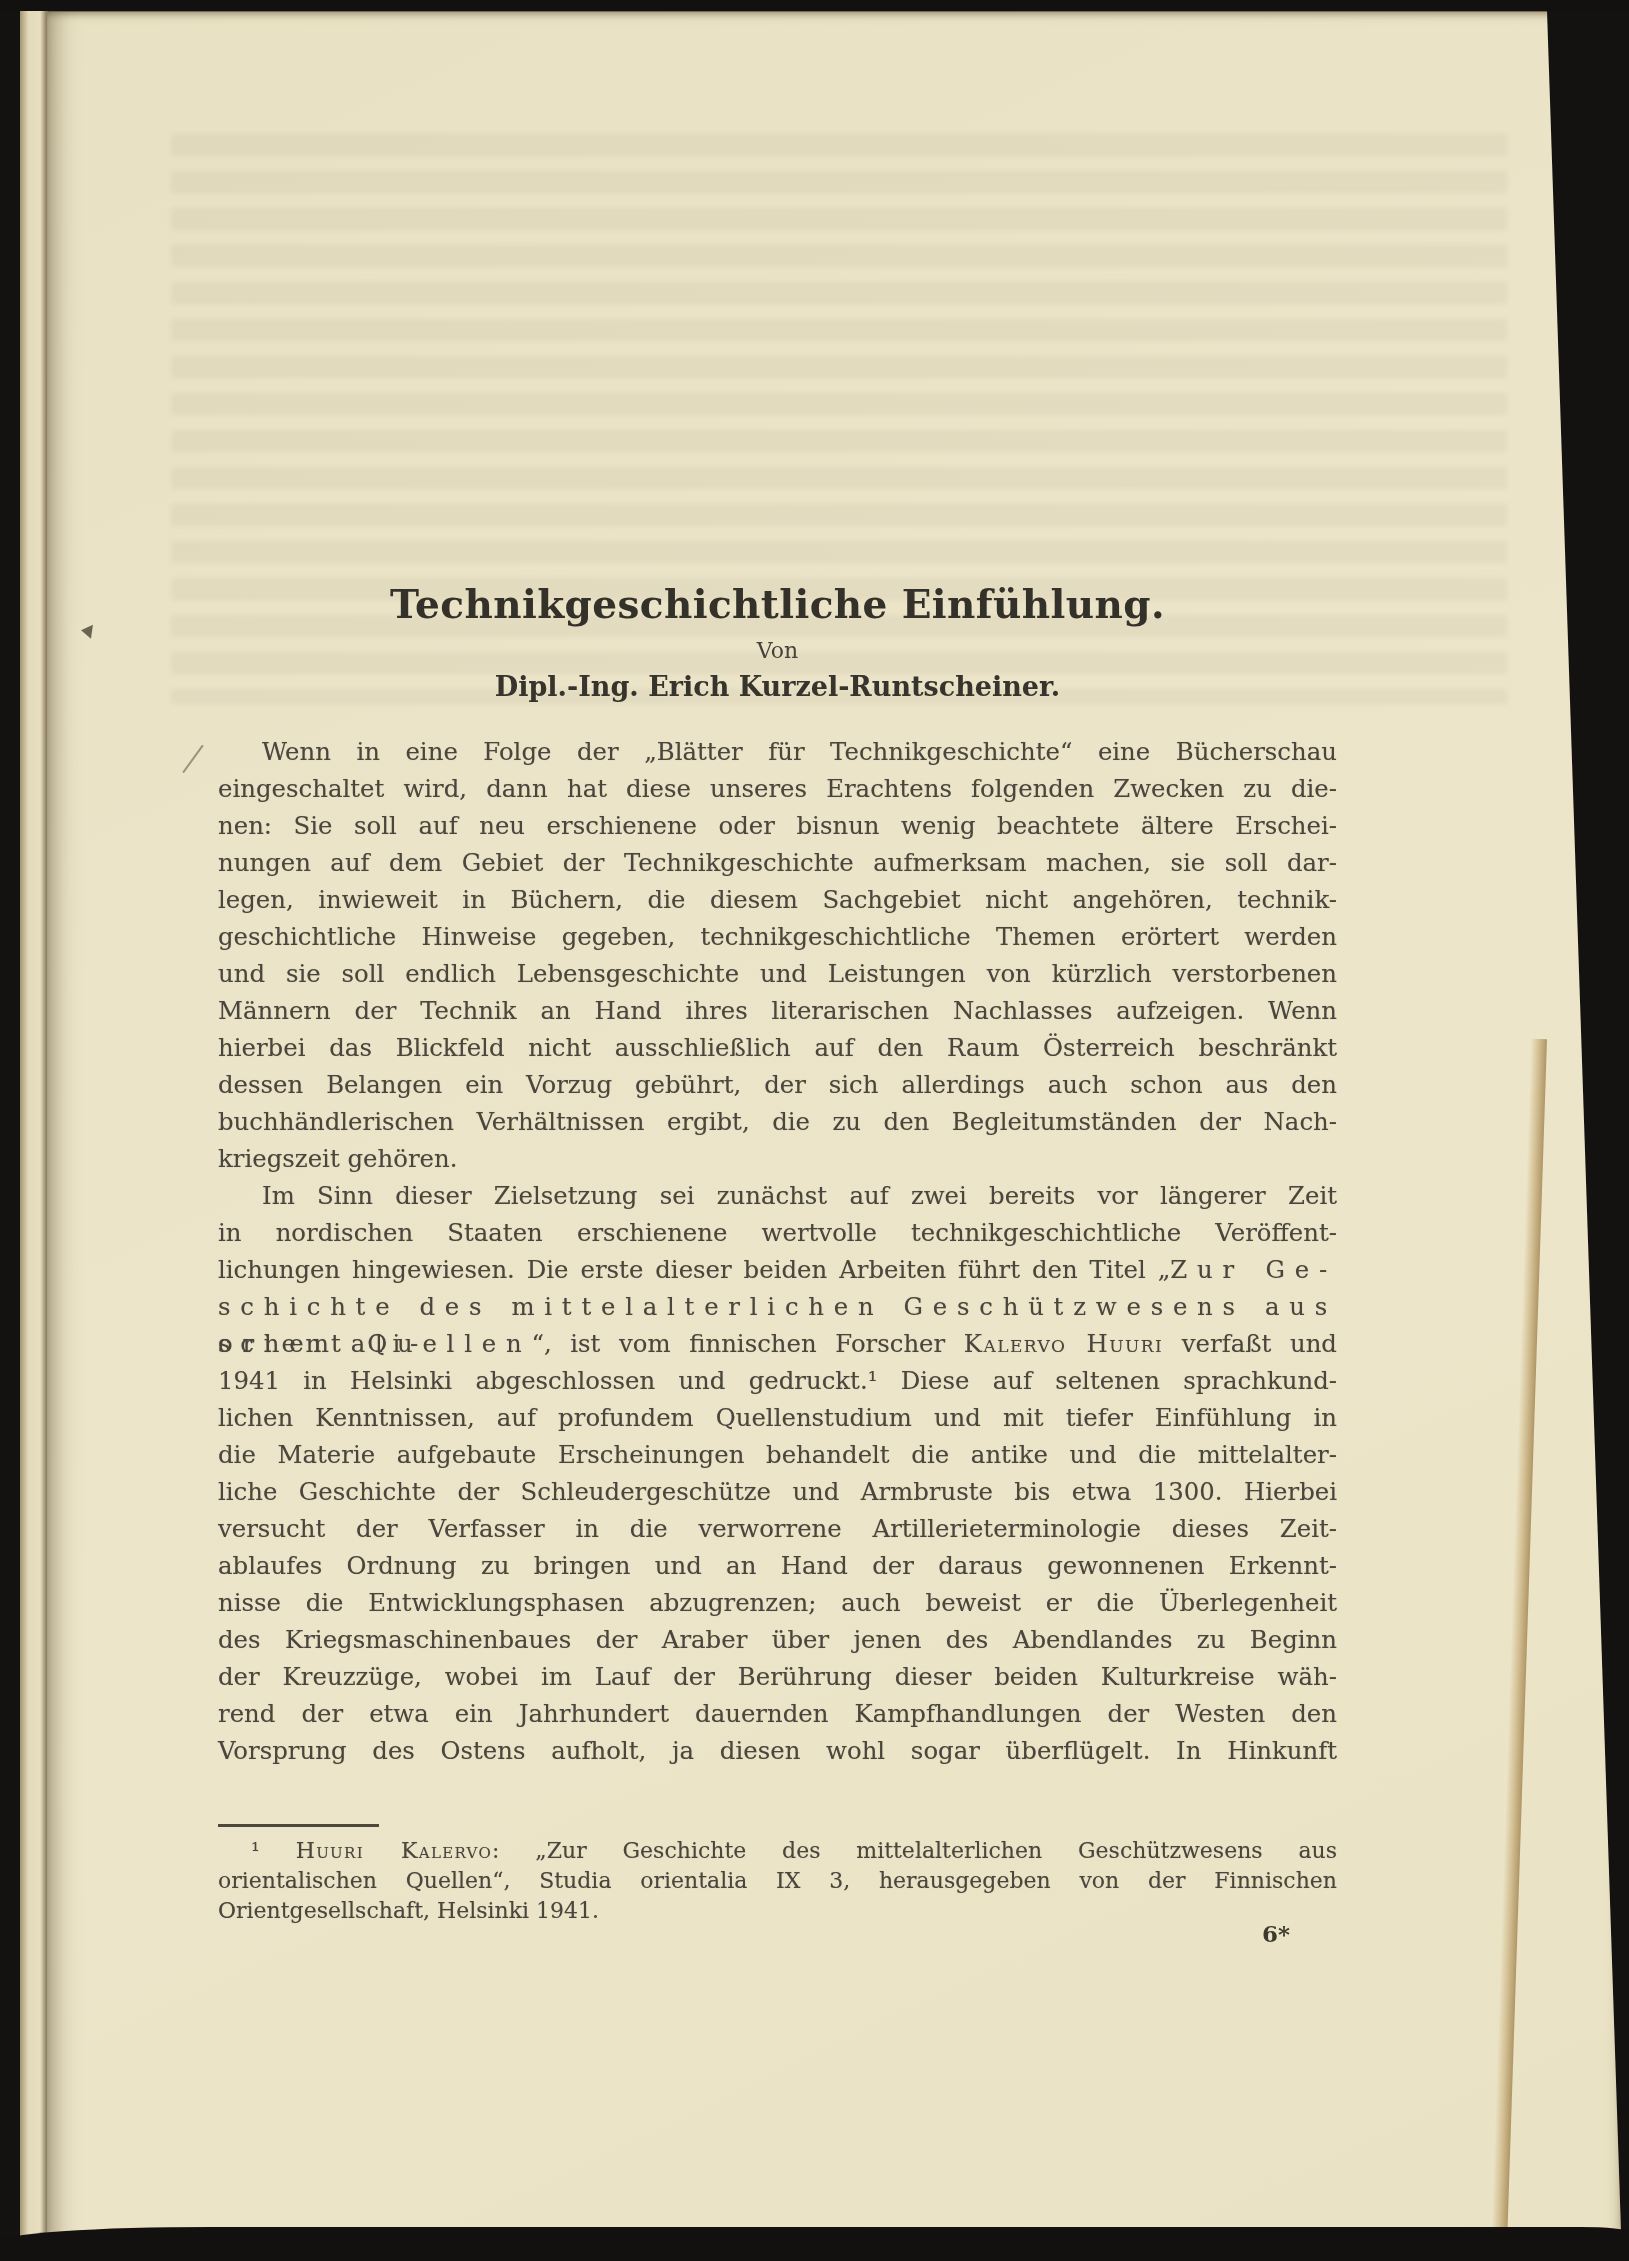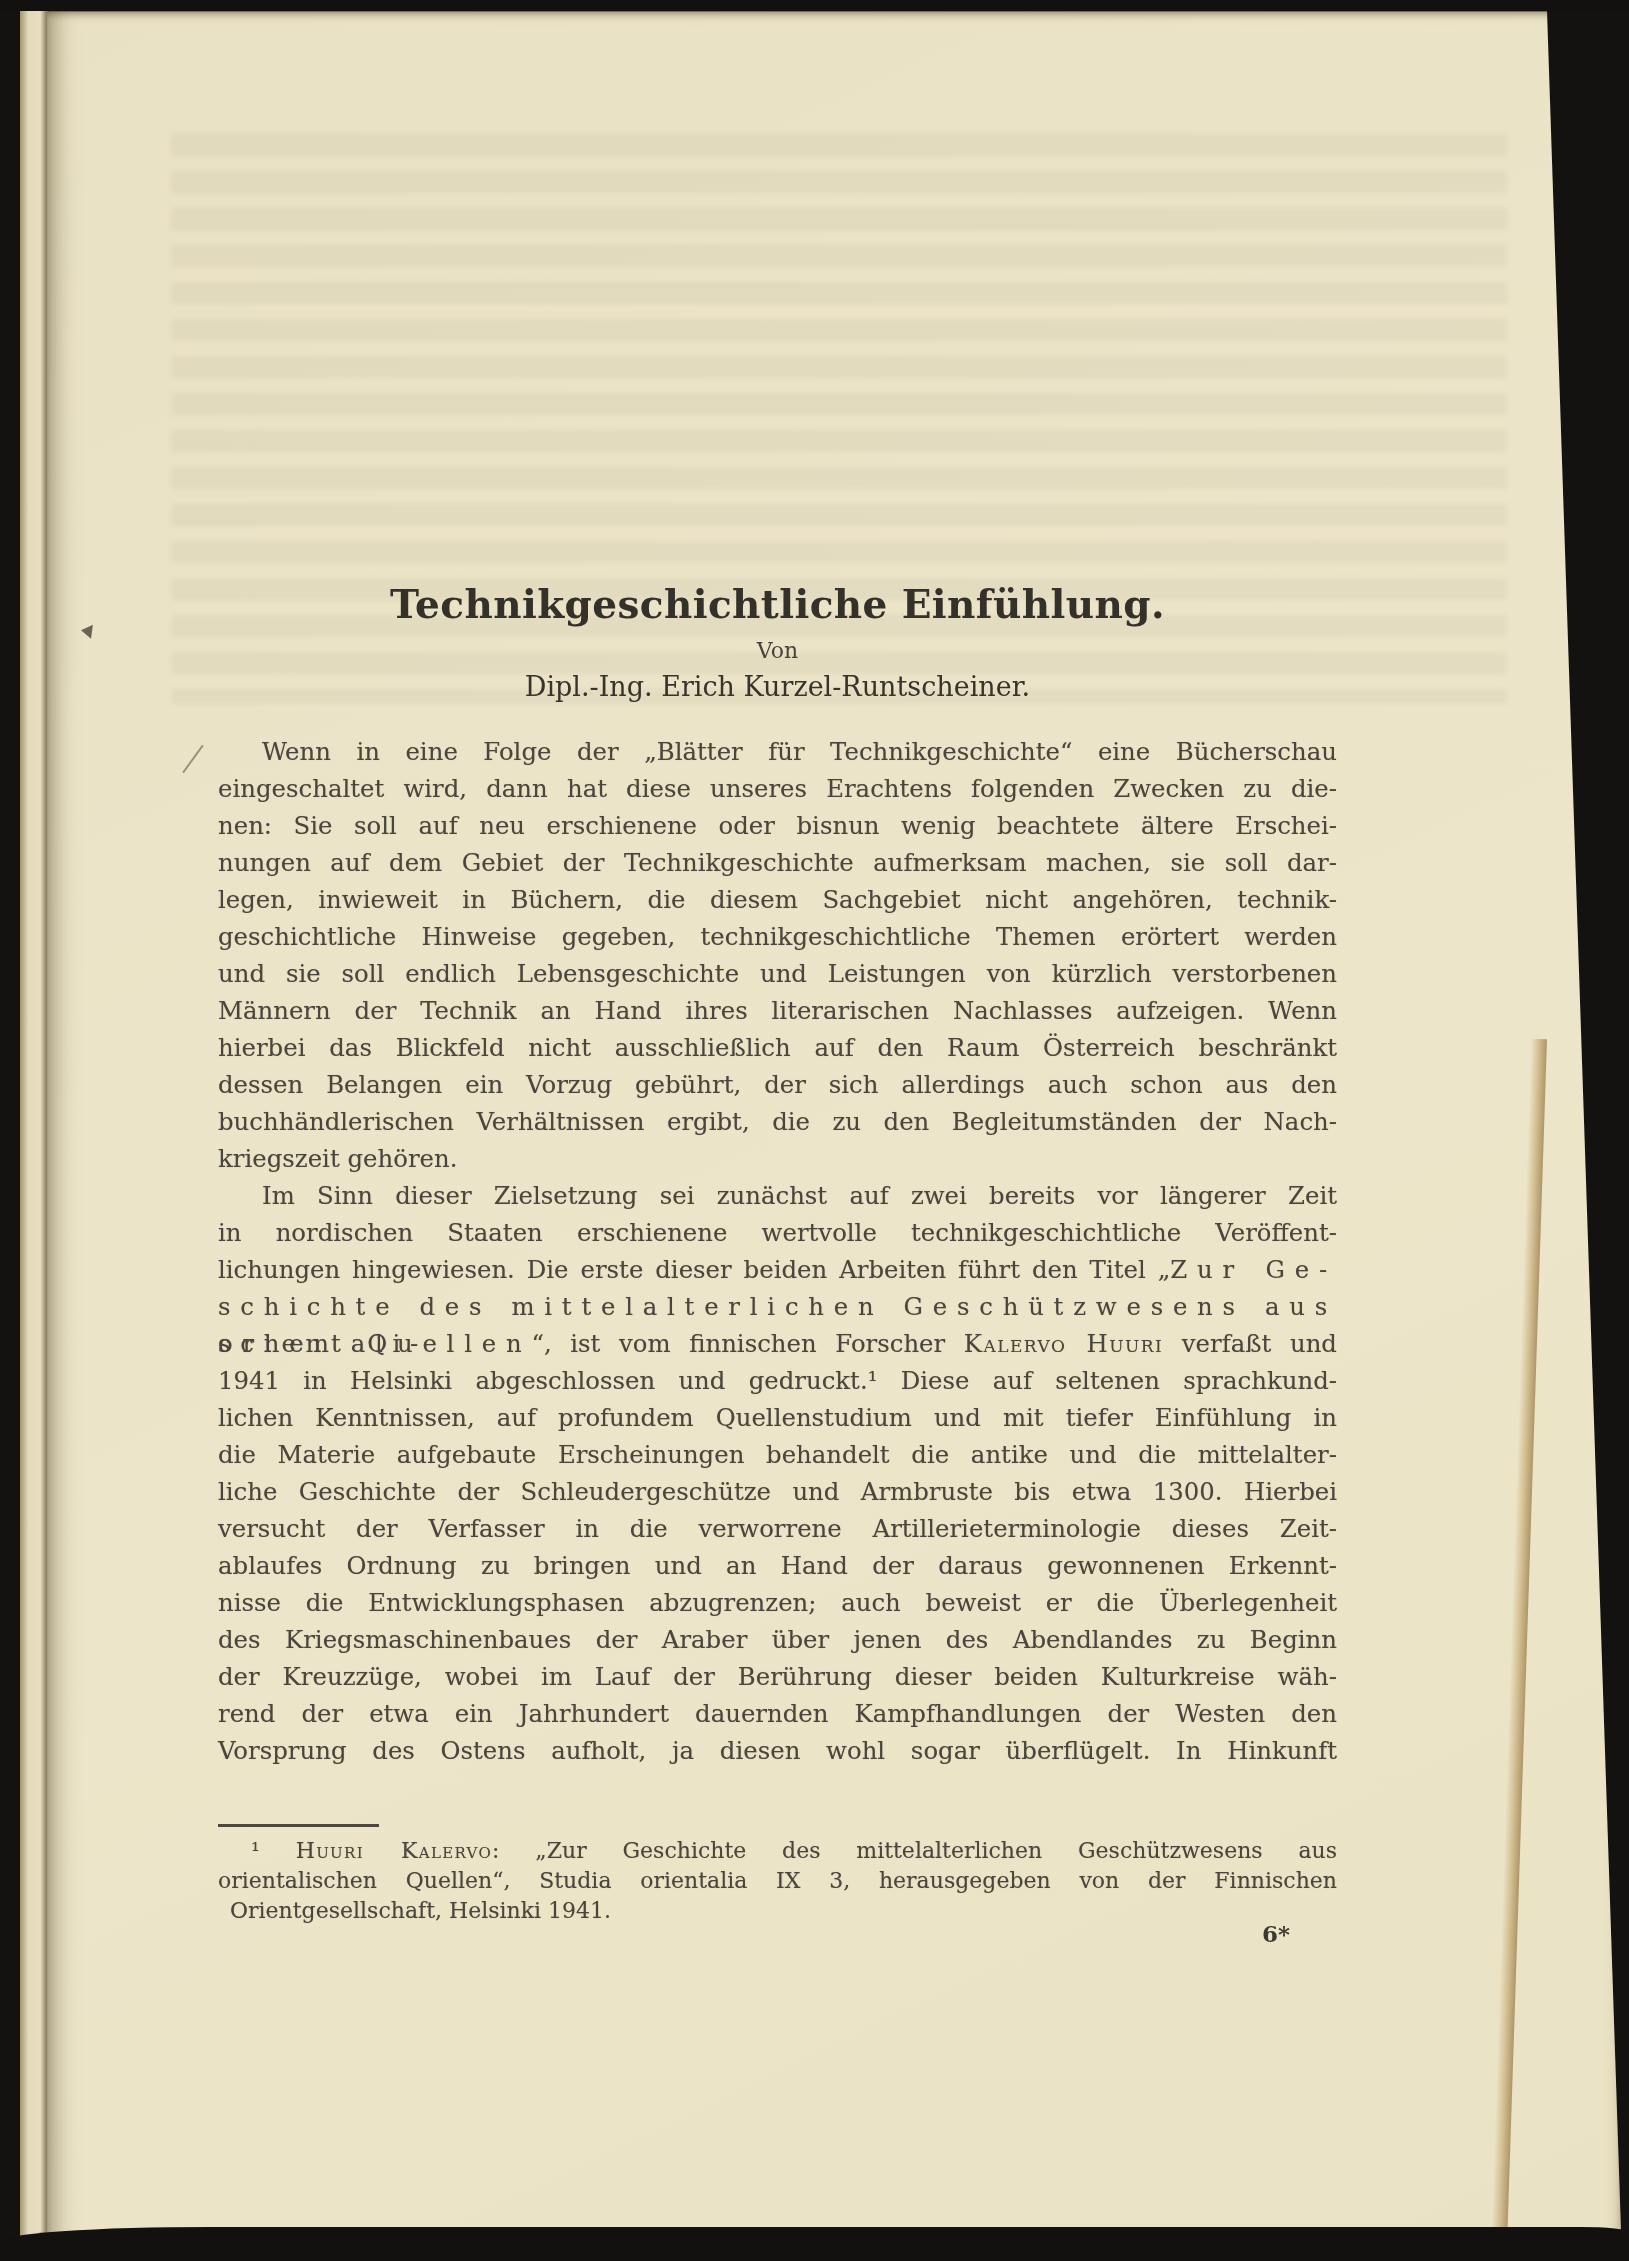--- a/index.html
+++ b/index.html
@@ -27,33 +27,33 @@
              background:linear-gradient(90deg,rgba(216,200,160,0) 0%,#d3bf92 45%,#a98d5b 100%);opacity:.9;}
   
   .top-bar{position:absolute;left:0;top:0;width:1629px;height:11.4px;background:#12110f;}
   .bottom-bar{position:absolute;left:0;top:2227px;width:1629px;height:34px;background:#12110f;
               border-top-left-radius:212px 14.7px;border-top-right-radius:49px 4.9px;}
   
   .col{position:absolute;left:171px;width:1119px;}
   .title{top:543px;font-size:39px;font-weight:700;text-align:center;letter-spacing:0.4px;
          color:var(--title_ink,#34312a);}
   .von{top:627px;font-size:22px;text-align:center;color:#46423a;}
-  .author{top:660px;font-size:27px;font-weight:400;text-align:center;color:#37342d;}
+  .author{top:660px;font-size:27px;font-weight:700;text-align:center;color:#37342d;}
   .bodytext{top:722px;font-size:24.4px;color:var(--ink,#4a463d);}
   .line{line-height:37px;height:37px;text-align:justify;text-align-last:justify;
         text-shadow:0 0 0.8px rgba(74,70,61,.35);}
   .para.ind .line:first-child{text-indent:44px;}
   .para.end .line:last-child{text-align-last:left;}
   .seg-sp{letter-spacing:.40em;}
   .seg-sc{font-variant:small-caps;letter-spacing:.06em;}
   .fn-rule{position:absolute;left:171px;top:1813px;width:161px;height:2.4px;background:#4d473c;}
   .fn{position:absolute;left:171px;top:1825px;width:1119px;font-size:22px;color:var(--ink,#4a463d);}
   .fn .line{line-height:30px;height:30px;}
   .fn .line:first-child{text-indent:33px;}
-  .fn .line:last-child{text-align-last:left;margin-left:12px;}
+  .fn .line:last-child{text-align-last:left;}
   .sig{position:absolute;left:1215px;top:1909px;font-size:23px;font-weight:700;color:#3c3931;}
   
   .wedge{position:absolute;left:34px;top:613px;width:0;height:0;opacity:.8;transform:rotate(8deg);
          border-top:7.3px solid transparent;border-bottom:7.3px solid transparent;border-right:11.4px solid #4a4336;}
   .scratch{position:absolute;left:145px;top:731px;width:2.4px;height:34px;background:#6e6859;
            transform:rotate(36deg);opacity:.65;border-radius:1.6px;}
 </style>
 </head>
 <body>
 

